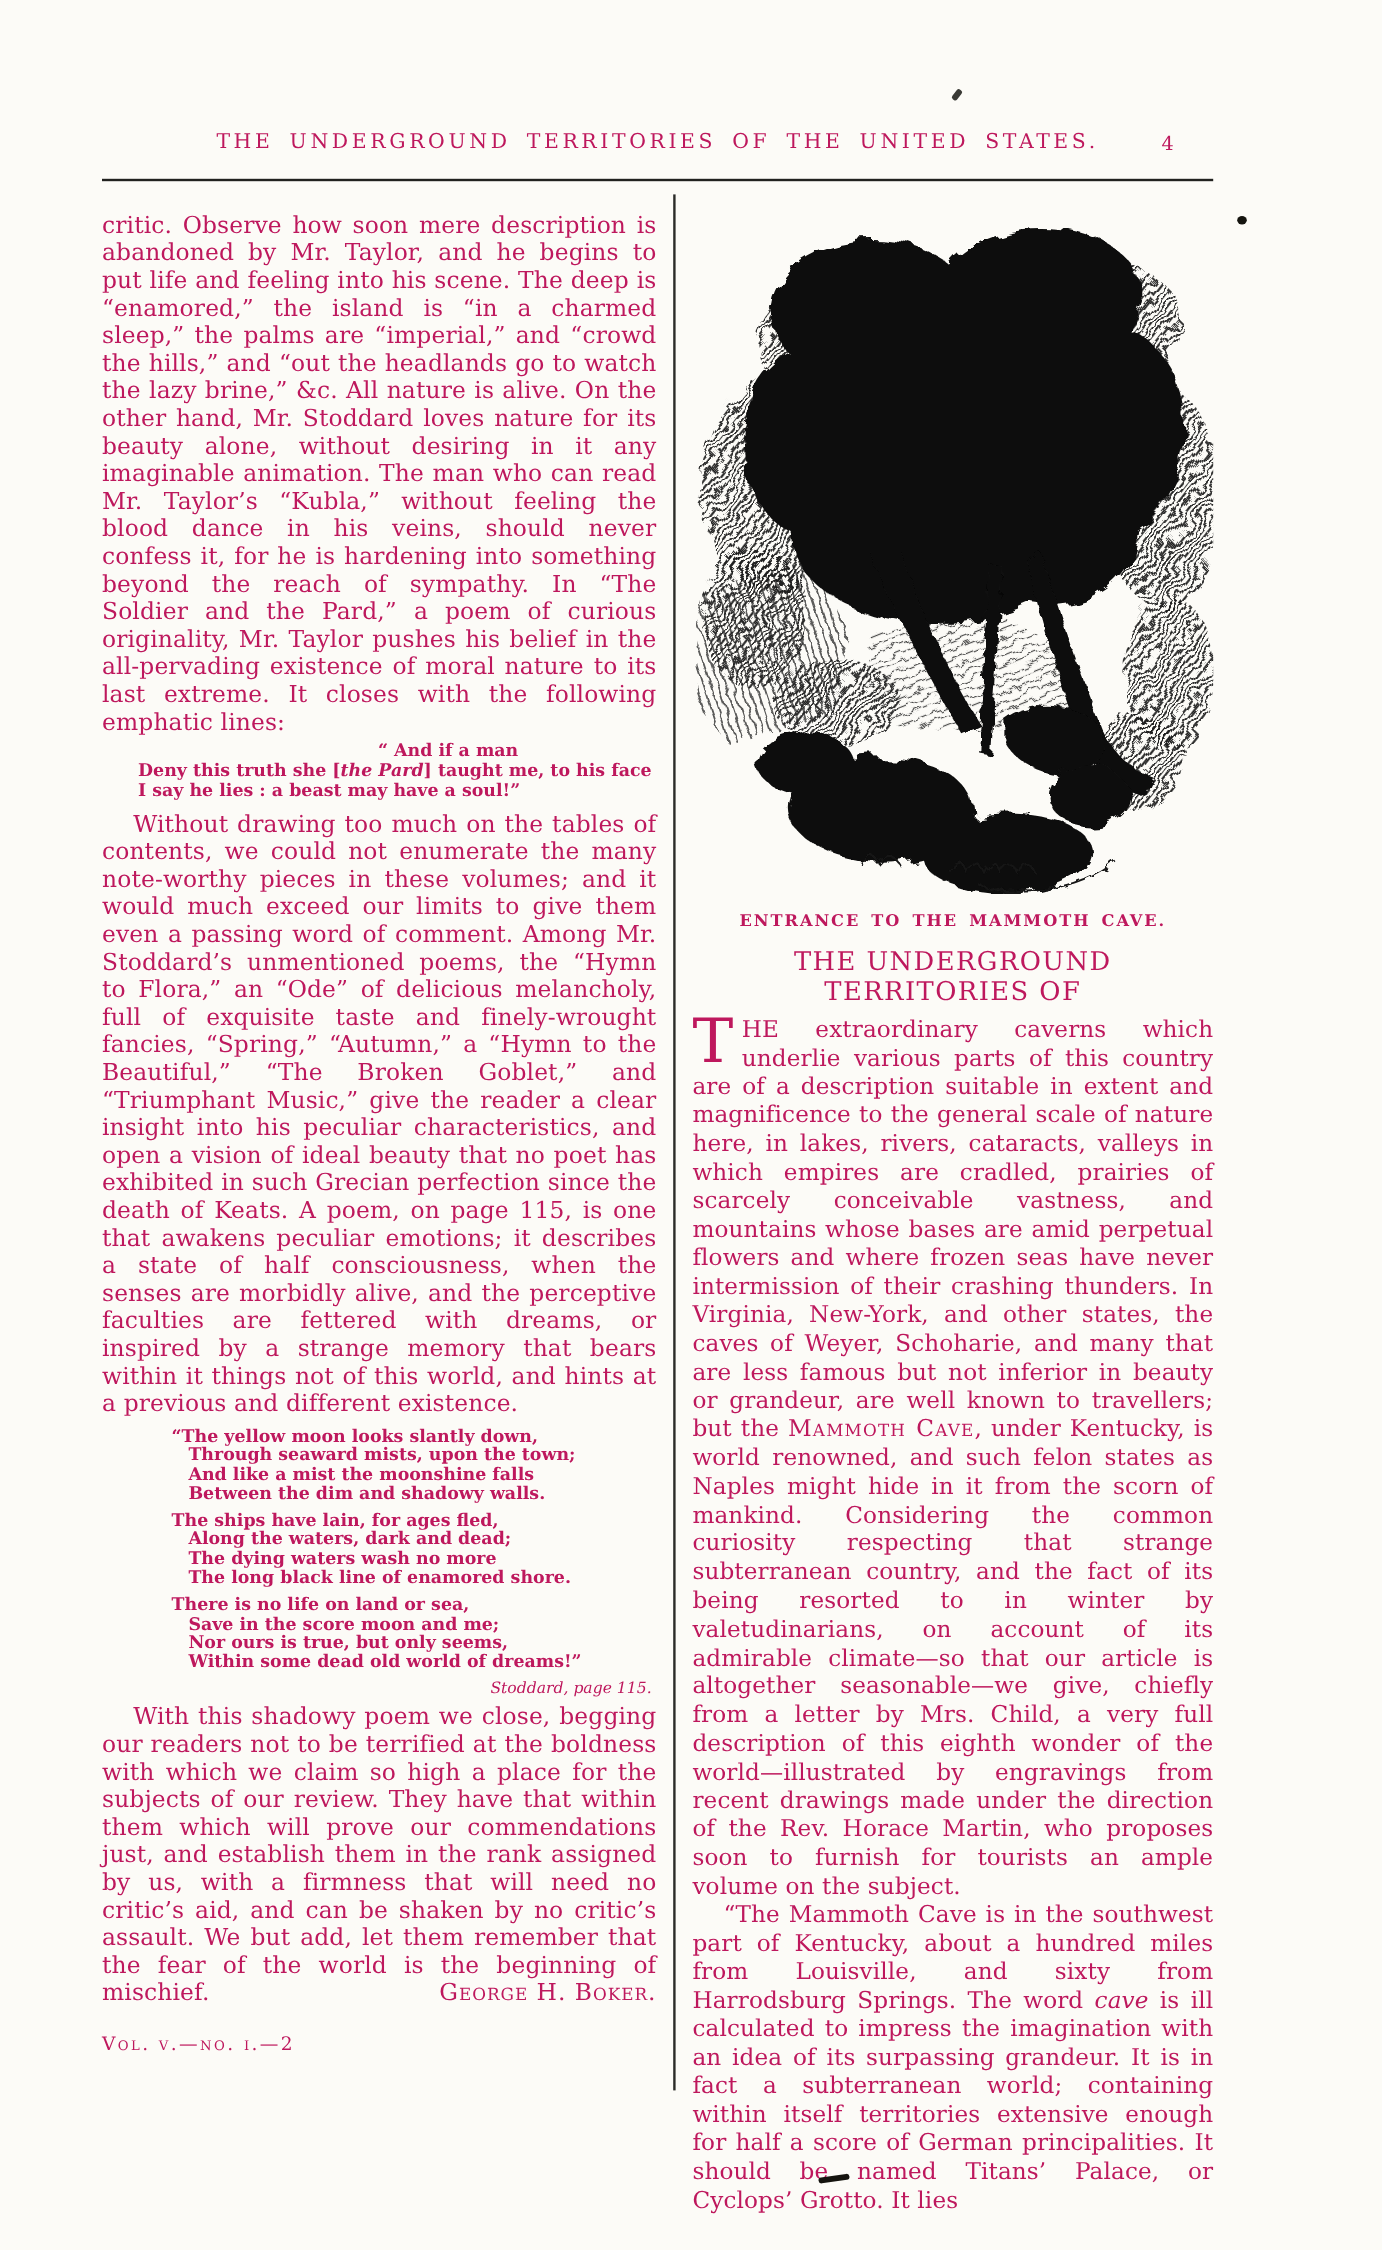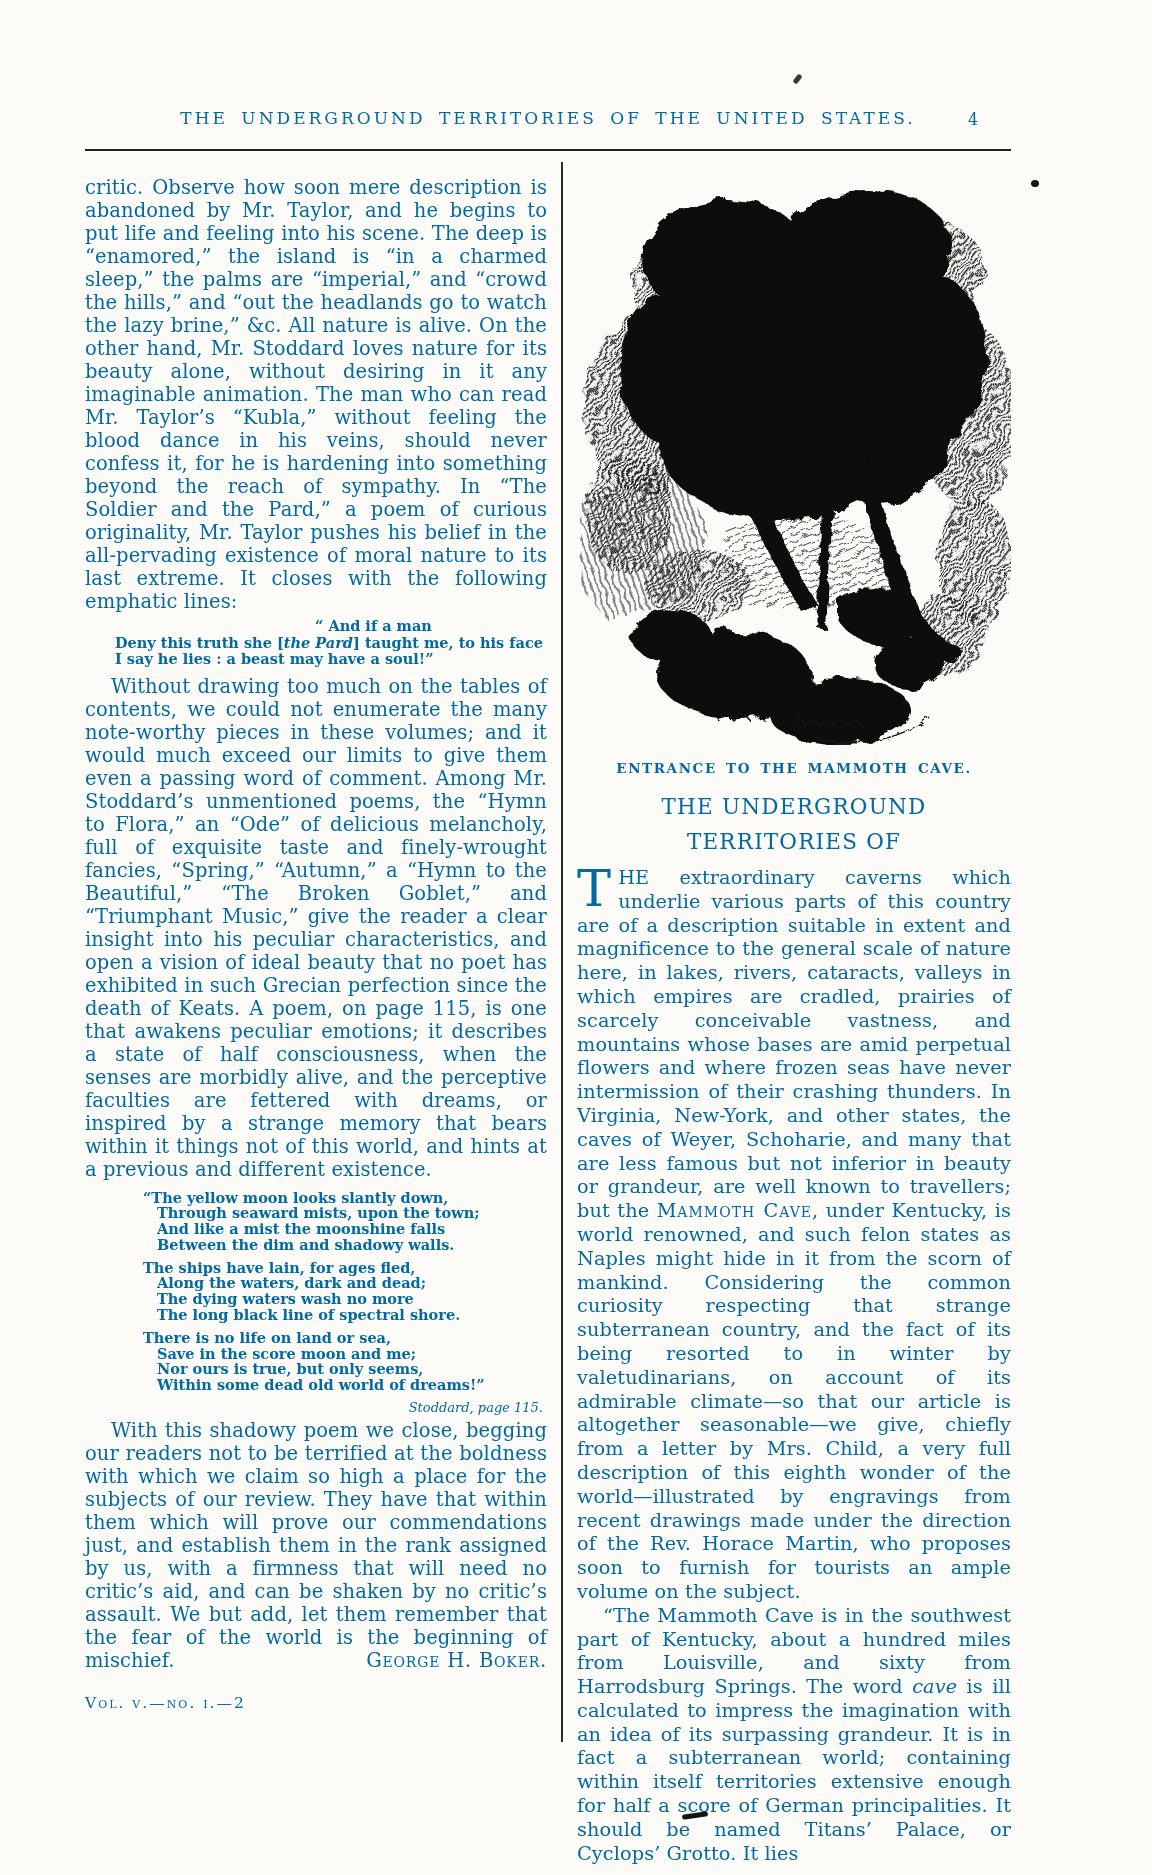--- a/index.html
+++ b/index.html
@@ -6,21 +6,21 @@
   html, body { margin: 0; padding: 0; }
   body {
     width: 1152px; height: 1875px;
     background: #e9e7e1;
     font-family: "DejaVu Serif", "Liberation Serif", serif;
   }
   .page {
     position: relative;
     width: 1152px; height: 1875px;
     background: #fcfbf7;
-    color: #0369a1;
+    color: #be185d;
     overflow: hidden;
   }
 
   
   .running-head {
     position: absolute; top: 108px; left: 120px; width: 856px;
     text-align: center;
     font-size: 17px; letter-spacing: 3px; word-spacing: 5px;
     white-space: nowrap;
   }
@@ -81,21 +81,21 @@
   .caption {
     margin-top: 15px;
     text-align: center;
     font-size: 13.5px; font-weight: bold;
     letter-spacing: 1.6px; word-spacing: 3px;
   }
   h1.article-title {
     margin: 13px 0 7px 0;
     text-align: center;
     font-weight: normal;
-    font-size: 21.5px; line-height: 35px; letter-spacing: 1.2px;
+    font-size: 21.5px; line-height: 25px; letter-spacing: 1.2px;
   }
   h1.article-title .t-line { display: block; }
   .dropcap {
     float: left;
     font-size: 51px; line-height: 41px;
     padding: 2px 7px 0 0;
   }
   .sc { font-variant: small-caps; letter-spacing: 1px; }
 
   
@@ -130,21 +130,21 @@
       <div class="poem-stanza">
         <div class="poem-line">“The yellow moon looks slantly down,</div>
         <div class="poem-line">Through seaward mists, upon the town;</div>
         <div class="poem-line">And like a mist the moonshine falls</div>
         <div class="poem-line">Between the dim and shadowy walls.</div>
       </div>
       <div class="poem-stanza">
         <div class="poem-line">The ships have lain, for ages fled,</div>
         <div class="poem-line">Along the waters, dark and dead;</div>
         <div class="poem-line">The dying waters wash no more</div>
-        <div class="poem-line">The long black line of spectral shore.</div>
+        <div class="poem-line">The long black line of enamored shore.</div>
       </div>
       <div class="poem-stanza">
         <div class="poem-line">There is no life on land or sea,</div>
         <div class="poem-line">Save in the score moon and me;</div>
         <div class="poem-line">Nor ours is true, but only seems,</div>
         <div class="poem-line">Within some dead old world of dreams!”</div>
       </div>
     </div>
     <div class="poem-attribution">Stoddard, page 115.</div>
 

